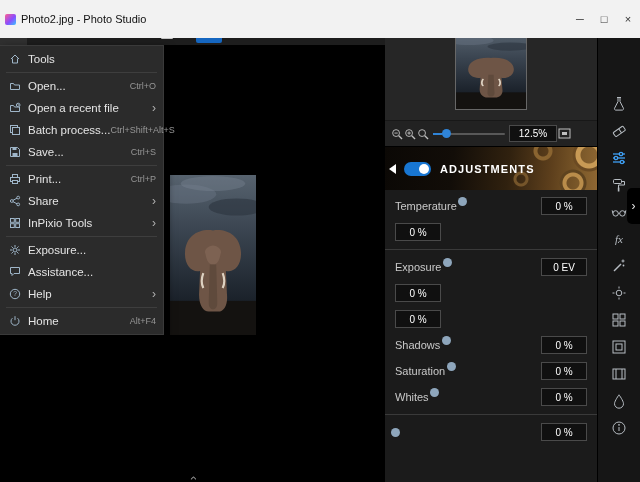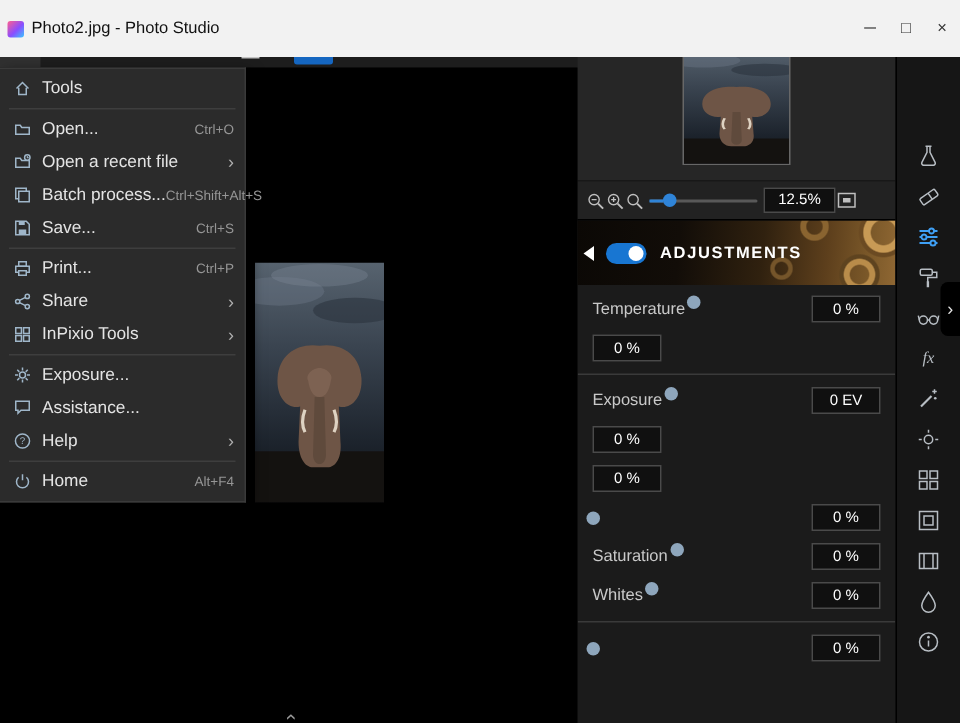--- a/index.html
+++ b/index.html
@@ -276,20 +276,21 @@
         <div class="srow">
           <div class="svalue">0 %</div>
         </div>
 
         <div class="srow">
           <div class="svalue">0 %</div>
         </div>
 
         <div class="srow">
           <div class="sleft">
+            <div class="slabel">Shadows</div>
             <div class="strack">
                 <div class="sthumb"></div>
               </div>
           </div>
           <div class="svalue">0 %</div>
         </div>
 
         <div class="srow">
           <div class="sleft">
             <div class="slabel">Saturation</div>

